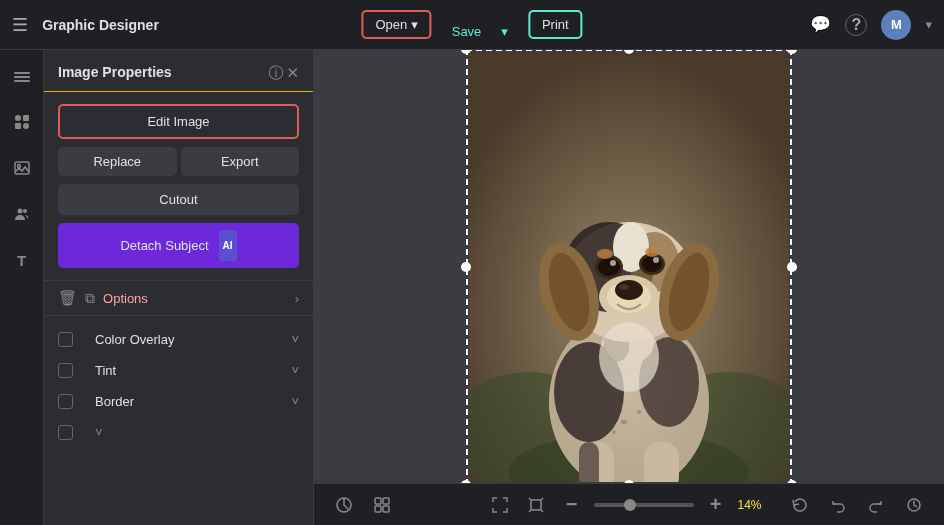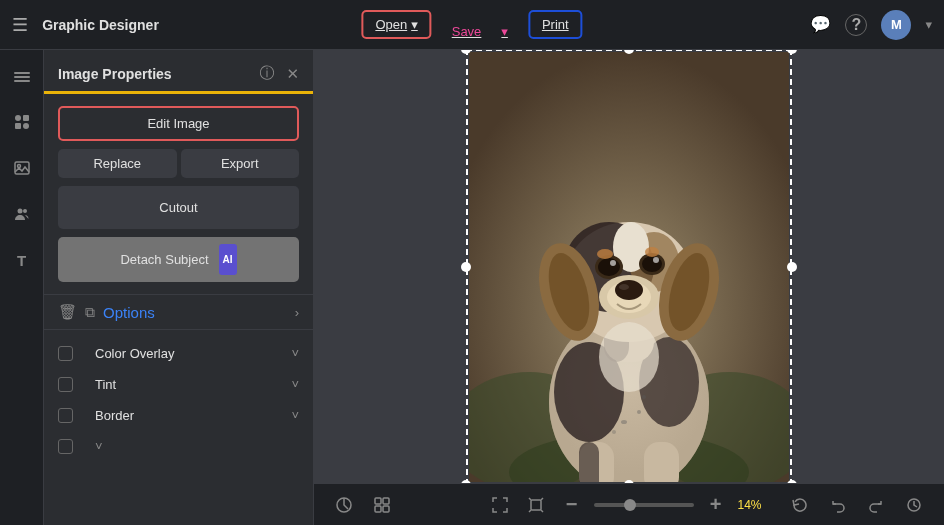--- a/index.html
+++ b/index.html
@@ -34,52 +34,51 @@
       color: #e0e0e0;
       flex: 1;
     }
     .header-center {
       display: flex;
       align-items: center;
       gap: 8px;
       position: absolute;
       left: 50%;
       transform: translateX(-50%);
-      text-decoration: underline;
     }
     .btn-open {
       display: flex;
       align-items: center;
       gap: 4px;
       background: transparent;
       border: 2px solid #e05a5a;
       border-radius: 5px;
       color: #e0e0e0;
       padding: 5px 12px;
       font-size: 13px;
       cursor: pointer;
     }
     .btn-save {
       display: flex;
       align-items: center;
       gap: 20px;
       background: transparent;
       border: none;
-      color: #ec4899;
+      color: #5eead4;
       padding: 5px 12px;
       font-size: 13px;
       cursor: pointer;
       margin-top: 13px;
     }
     .btn-print {
       display: flex;
       align-items: center;
       gap: 4px;
       background: transparent;
-      border: 2px solid #1d4ed8;
+      border: 2px solid #5eead4;
       border-radius: 5px;
       color: #e0e0e0;
       padding: 5px 12px;
       font-size: 13px;
       cursor: pointer;
     }
     .header-right {
       display: flex;
       align-items: center;
       gap: 14px;
@@ -136,24 +135,23 @@
     .properties-panel {
       width: 270px;
       background: #2b2d31;
       border-right: 1px solid #3a3c42;
       display: flex;
       flex-direction: column;
       overflow-y: auto;
     }
     .panel-header {
       display: flex;
-      align-items: center;
       padding: 14px 14px 8px 14px;
-      gap: 12px;
-      border-bottom: 3px solid #eab308;
+      gap: 3px;
+      border-bottom: 1px solid #eab308;
     }
     .panel-title {
       font-size: 14px;
       font-weight: 600;
       color: #e0e0e0;
       flex: 1;
     }
     .panel-info-icon {
       color: #888;
       font-size: 15px;
@@ -191,32 +189,32 @@
       padding: 7px;
       background: #3a3c42;
       border: none;
       border-radius: 5px;
       color: #e0e0e0;
       font-size: 13px;
       cursor: pointer;
     }
     .btn-cutout {
       width: 100%;
-      padding: 14px;
+      padding: 8px;
       background: #3a3c42;
       border: none;
       border-radius: 5px;
       color: #e0e0e0;
       font-size: 13px;
       cursor: pointer;
     }
     .btn-detach {
       width: 100%;
       padding: 7px;
-      background: #737373;
+      background: #6d28d9;
       border: none;
       border-radius: 5px;
       color: #e0e0e0;
       font-size: 13px;
       cursor: pointer;
       display: flex;
       align-items: center;
       justify-content: center;
       gap: 10px;
     }
@@ -236,22 +234,22 @@
       padding: 8px 14px;
       gap: 8px;
       border-bottom: 1px solid #3a3c42;
     }
     .options-icon {
       color: #888;
       font-size: 15px;
       cursor: pointer;
     }
     .options-label {
-      font-size: 15px;
-      color: #3b82f6;
+      font-size: 13px;
+      color: #fca5a5;
       flex: 1;
     }
     .options-chevron {
       color: #888;
       font-size: 13px;
     }
 
     
     .effects-list {
       padding: 8px 0;

